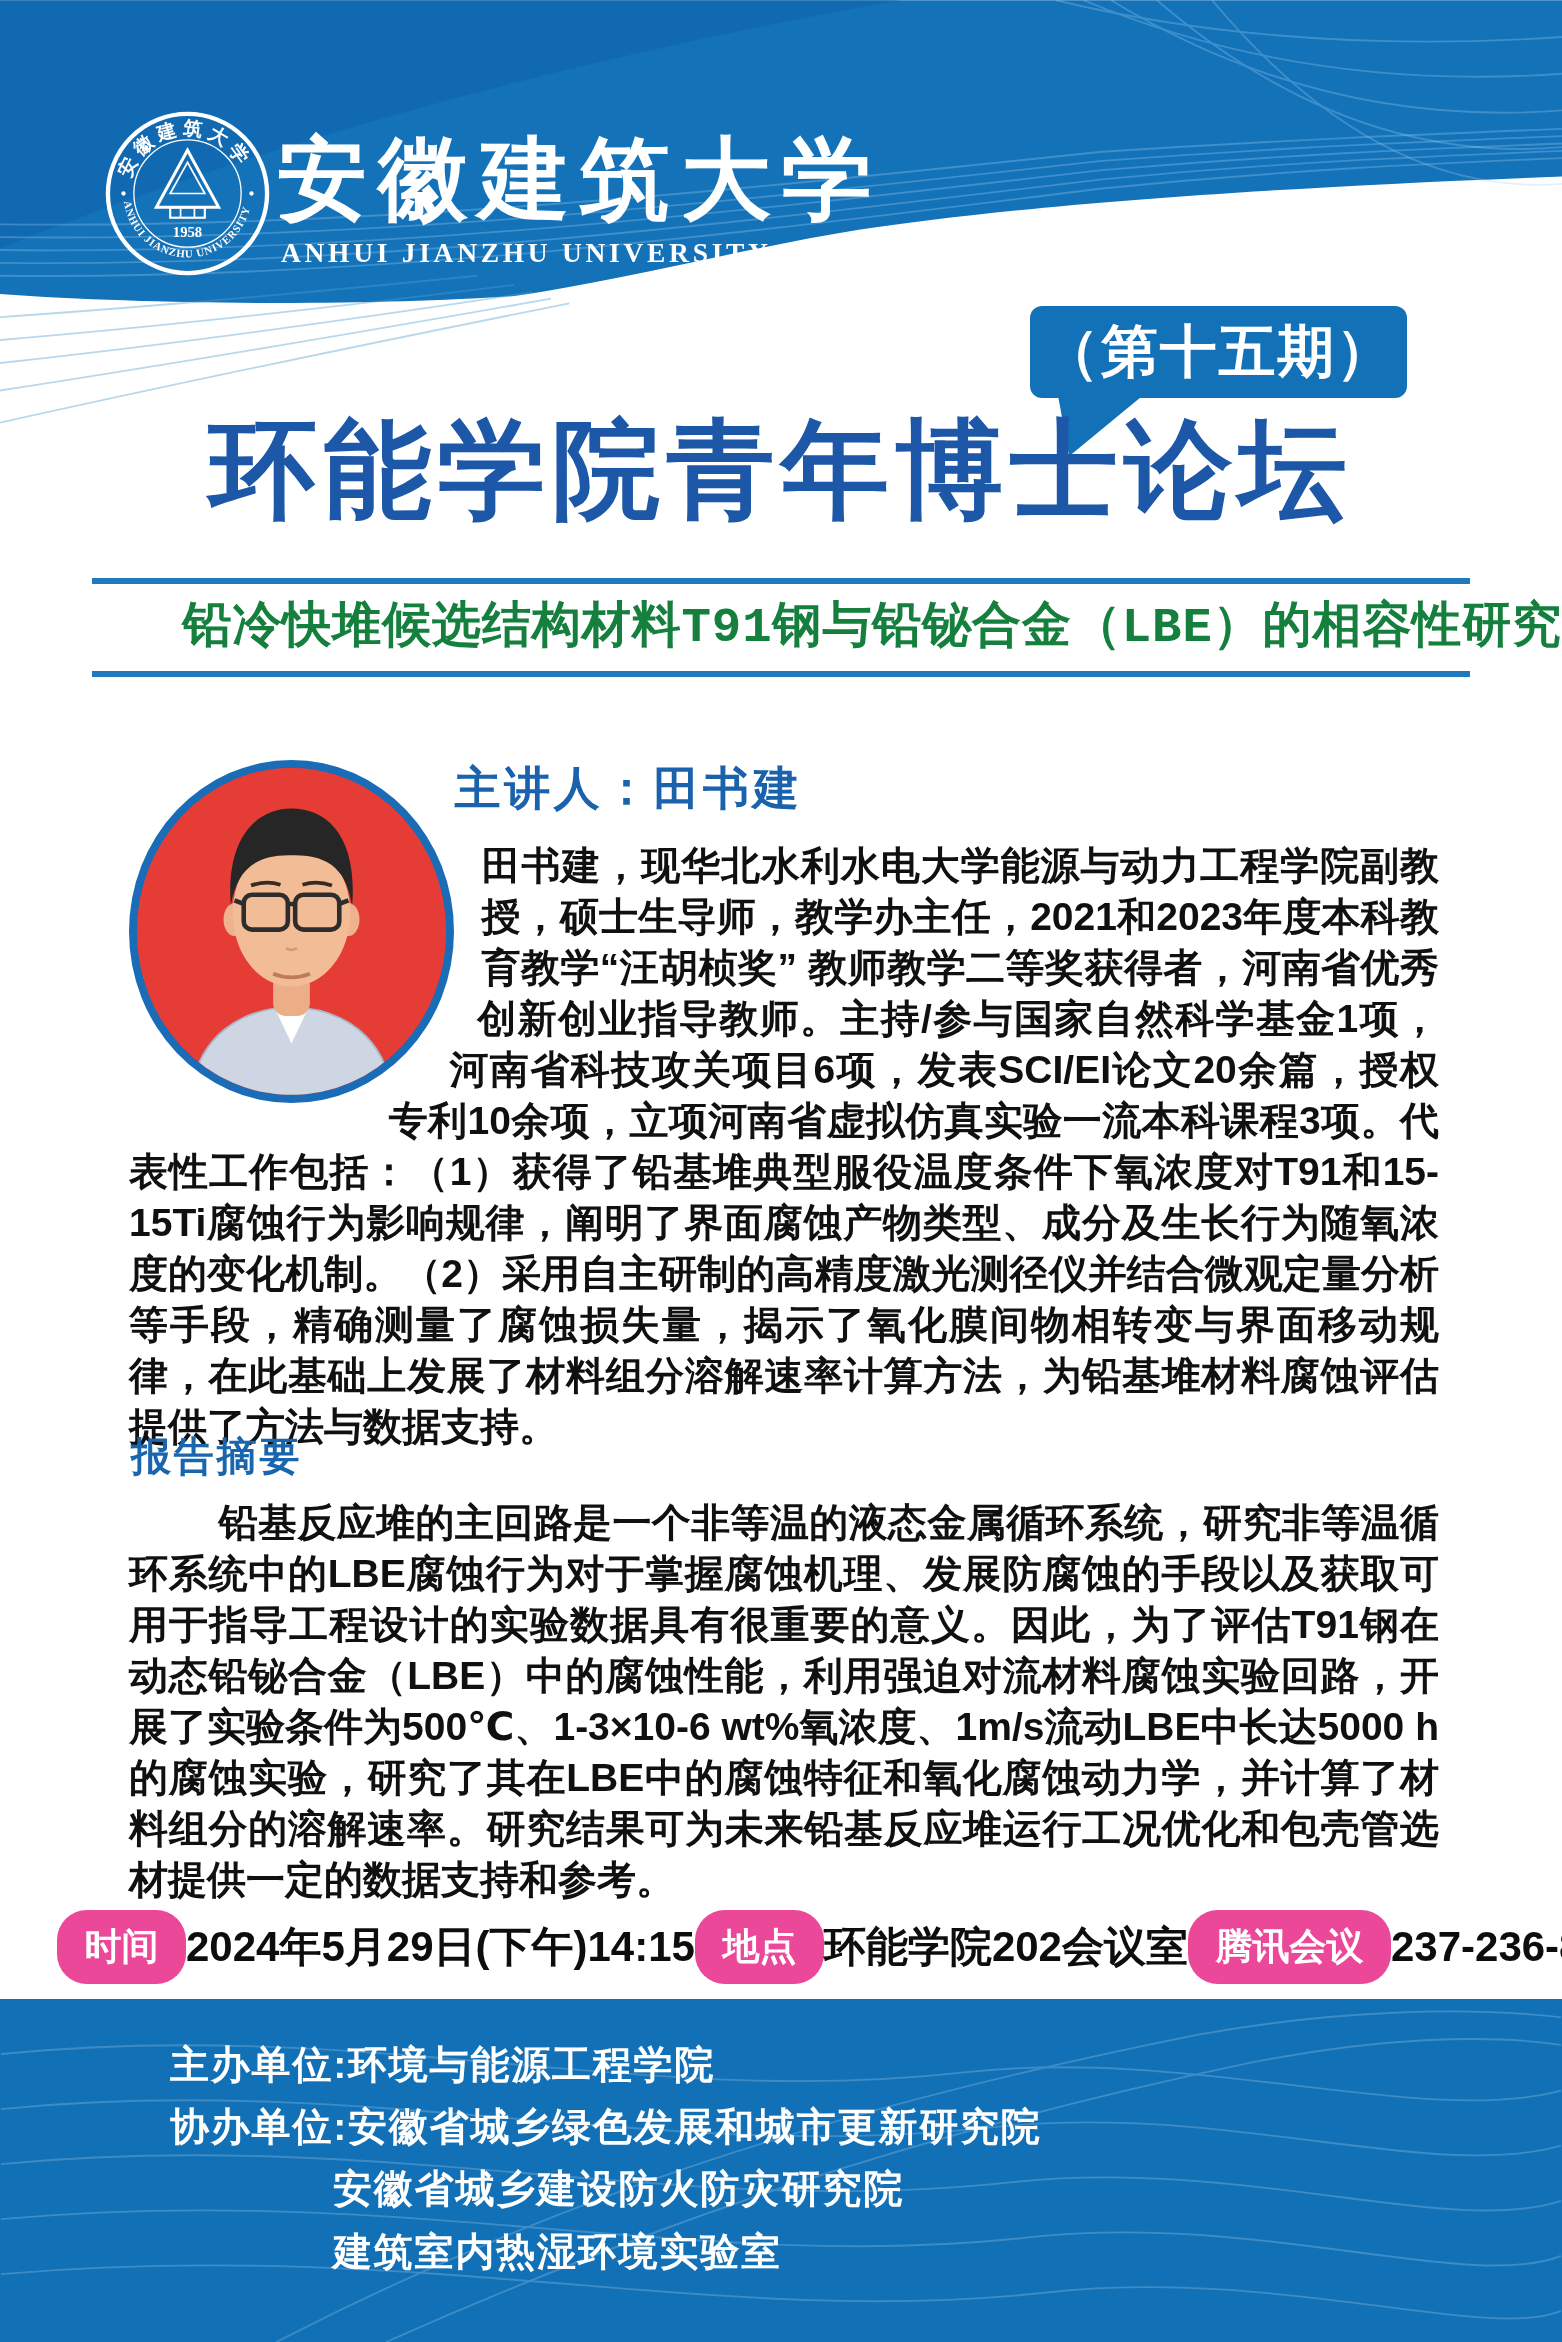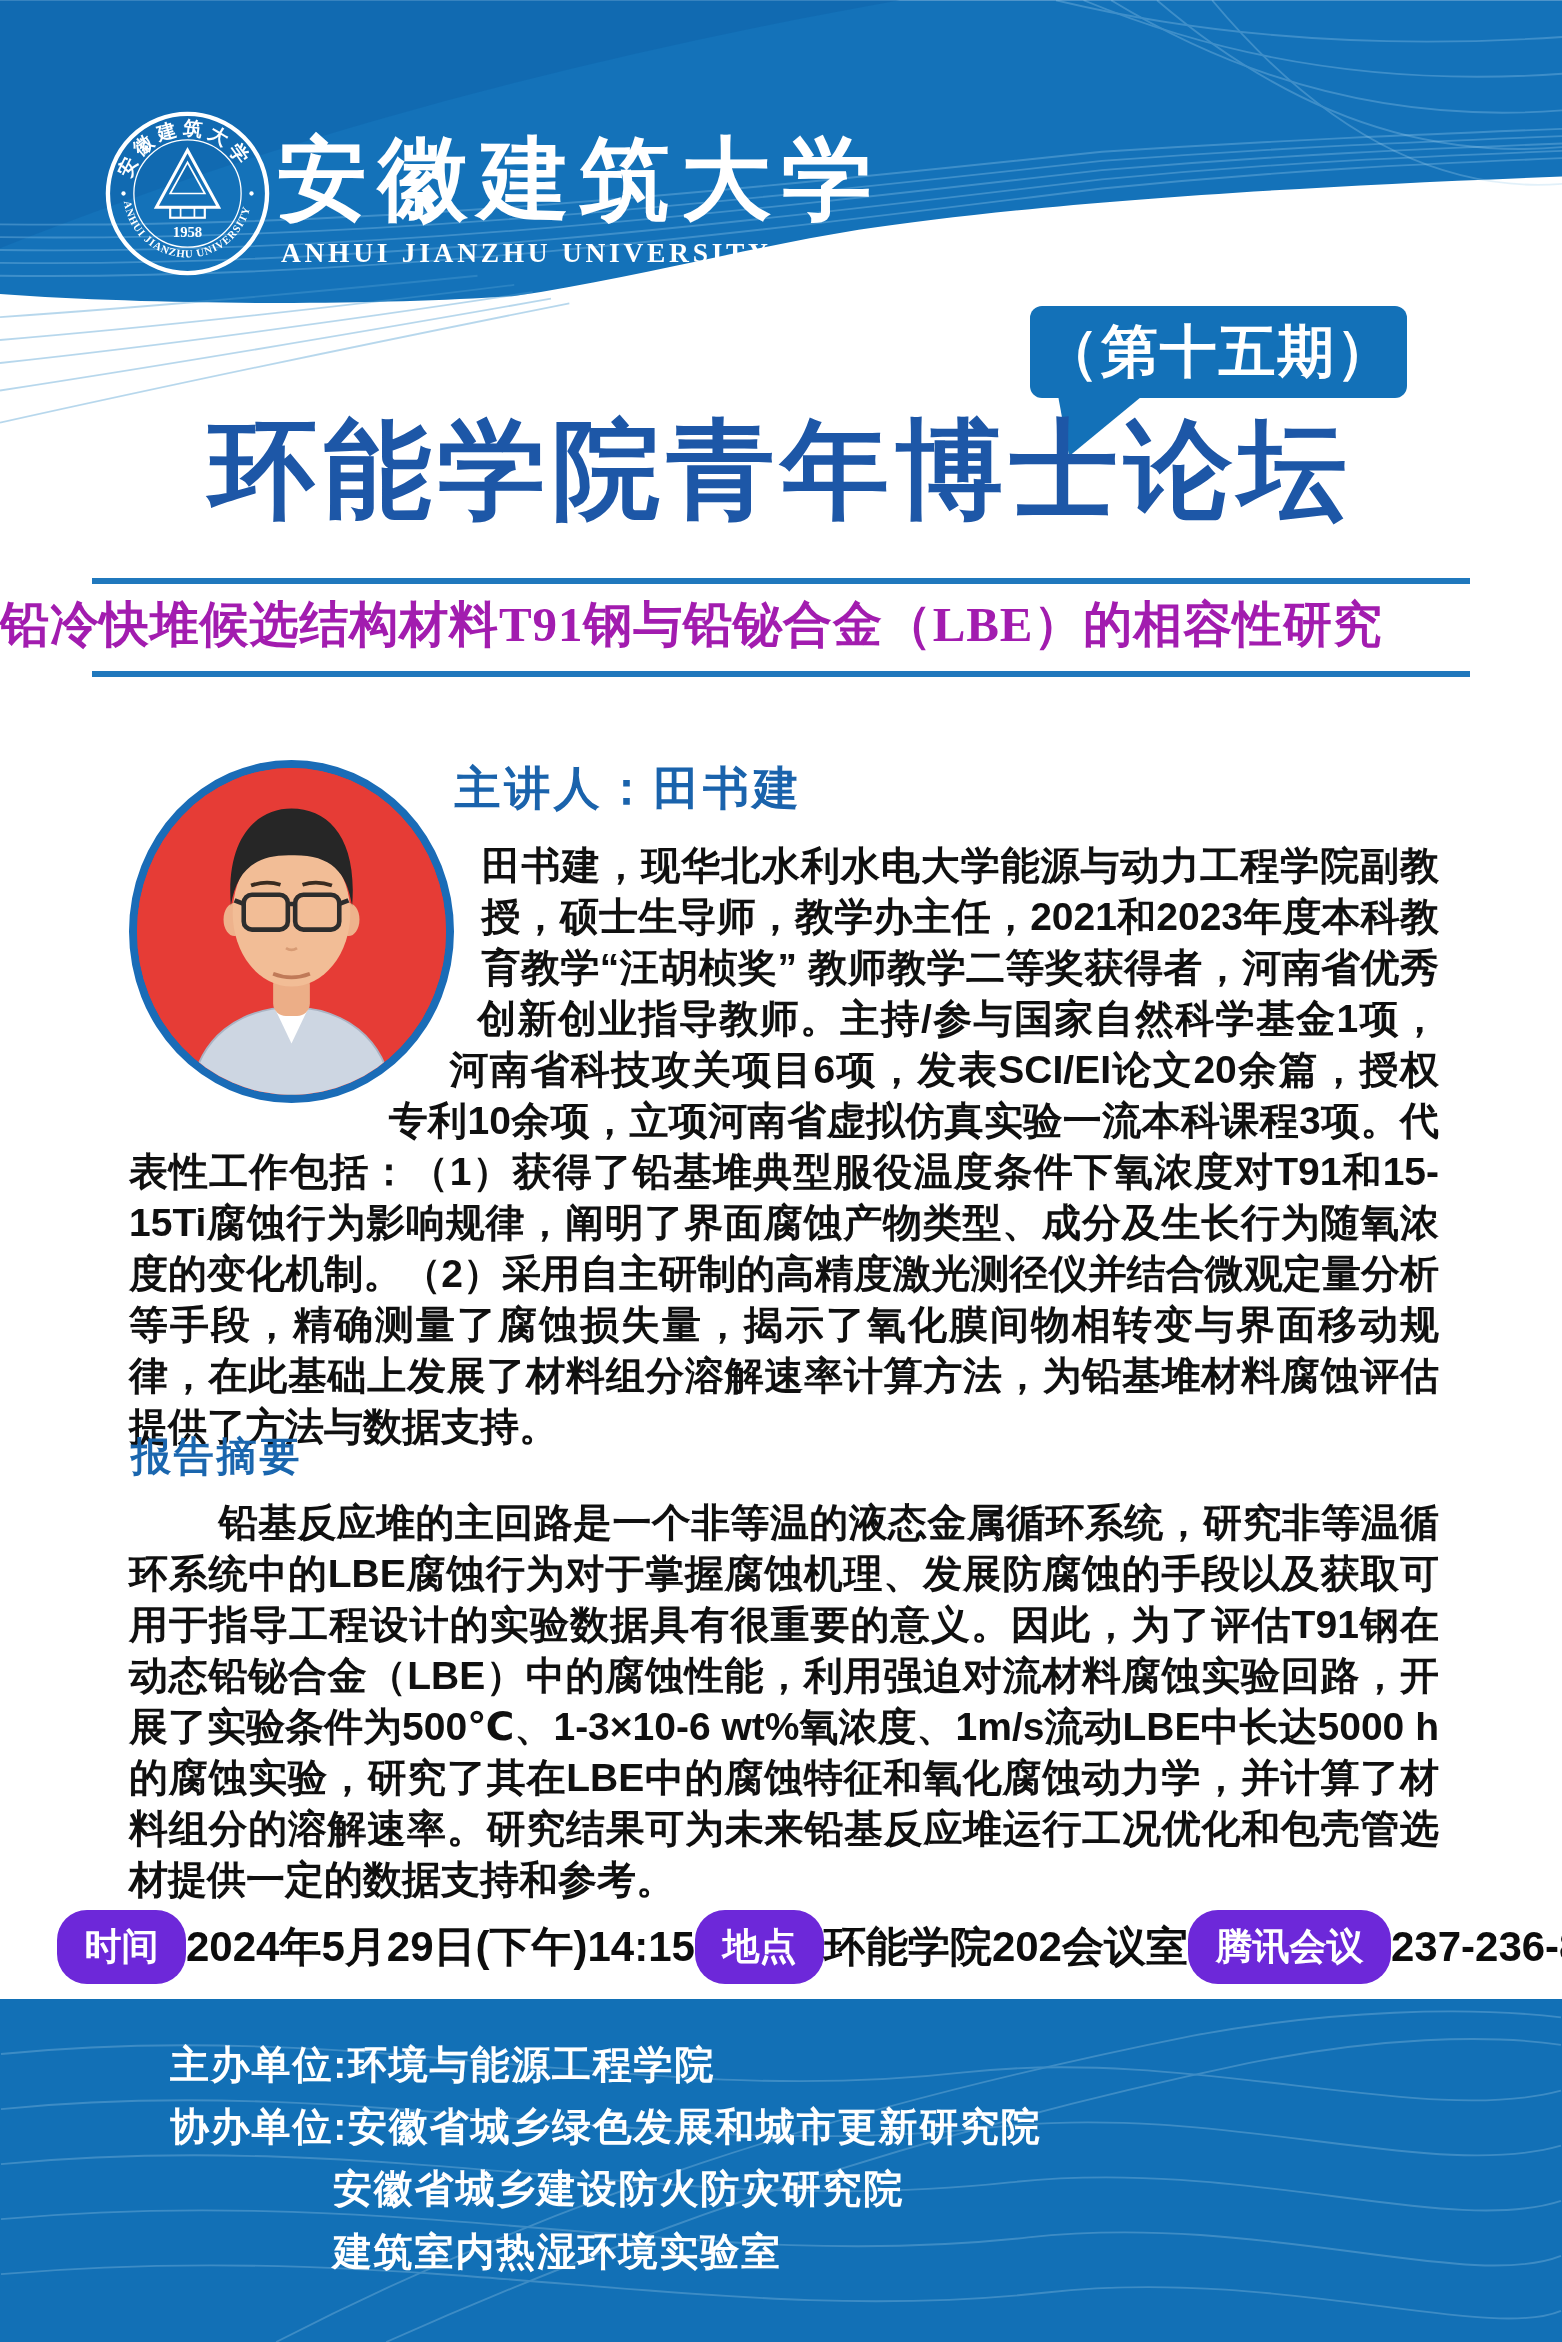--- a/index.html
+++ b/index.html
@@ -14,39 +14,39 @@
   .issue-badge{position:absolute;left:1030px;top:306px;width:377px;height:92px;background:#1371b8;
           border-radius:12px;display:flex;align-items:center;justify-content:center;color:#ffffff;
           font-size:57px;font-weight:bold;font-family:"Liberation Serif","DejaVu Serif",serif;letter-spacing:1.8px;}
   .badge-tail{position:absolute;left:1056px;top:396px;}
   .main-title{position:absolute;top:411px;left:0;width:100%;margin:0;text-align:center;
           font-size:108px;line-height:1.12;font-weight:bold;color:#1d57a7;letter-spacing:6.4px;
           font-family:"Liberation Serif","DejaVu Serif",serif;}
   .rule{position:absolute;left:92px;width:1378px;height:6.4px;background:#2078bd;}
   .rule1{top:578px;}
   .rule2{top:671px;}
-  .subtitle{position:absolute;top:592px;left:0;width:100%;margin:0;text-align:left;
-          font-size:49px;font-weight:bold;color:#a21caf;letter-spacing:0.9px;
-          font-family:Liberation Serif, serif;}
+  .subtitle{position:absolute;top:592px;left:0;width:100%;margin:0;text-align:right;
+          font-size:49px;font-weight:bold;color:#15803d;letter-spacing:0.9px;
+          font-family:Liberation Mono, monospace;}
   .bio-section{position:absolute;top:749px;left:129px;width:1310px;}
   .photo-wrap{float:left;width:309px;height:327px;border:8.3px solid #1a6cb7;border-radius:50%;
           overflow:hidden;margin:11px 27.5px 5.5px 0;background:#e63c36;
           shape-outside:ellipse(52% 52% at 50% 50%);}
   .photo-wrap svg{display:block;}
   .speaker-label{margin:9.2px 0 0 0;font-size:46px;font-weight:bold;color:#1a63ac;letter-spacing:3.7px;
           font-family:"Liberation Serif","DejaVu Serif",serif;}
   .bio-text{margin:20px 0 0 0;font-size:39px;line-height:51px;font-weight:bold;color:#101010;
           text-align:justify;}
   .abs-heading{position:absolute;top:1429px;left:131px;margin:0;font-size:40px;font-weight:bold;
           color:#1a66ae;letter-spacing:2.8px;font-family:"Liberation Serif","DejaVu Serif",serif;}
   .abs-body{position:absolute;top:1497px;left:129px;width:1310px;margin:0;font-size:39px;
           line-height:51px;font-weight:bold;color:#101010;text-align:justify;text-indent:2.3em;}
   .info-row{position:absolute;top:1910px;left:57px;width:1448px;display:flex;align-items:center;
           justify-content:space-between;}
-  .pill{background:#6d28d9;color:#ffffff;font-size:37px;font-weight:bold;padding:12px 27.5px;
+  .pill{background:#ec4899;color:#ffffff;font-size:37px;font-weight:bold;padding:12px 27.5px;
           border-radius:30px;white-space:nowrap;font-family:"Liberation Serif","DejaVu Serif",serif;}
   .info-val{font-size:42px;font-weight:bold;color:#0d0d0d;white-space:nowrap;}
   .footer{position:absolute;top:1999px;left:0;width:1562px;height:343px;background:#1270b6;overflow:hidden;}
   .footer-svg{position:absolute;top:0;left:0;}
   .footer-line{position:absolute;color:#ffffff;font-size:39px;font-weight:bold;white-space:nowrap;
           letter-spacing:1.8px;}
   .f1{left:170px;top:39px;text-align:right;}
   .f2{left:170px;top:101px;}
   .f3{left:333px;top:163px;}
   .f4{left:333px;top:226px;}

